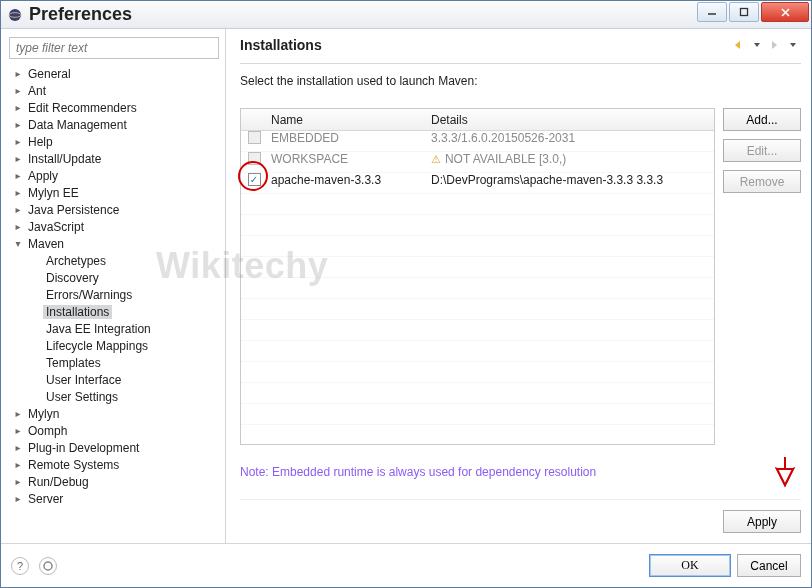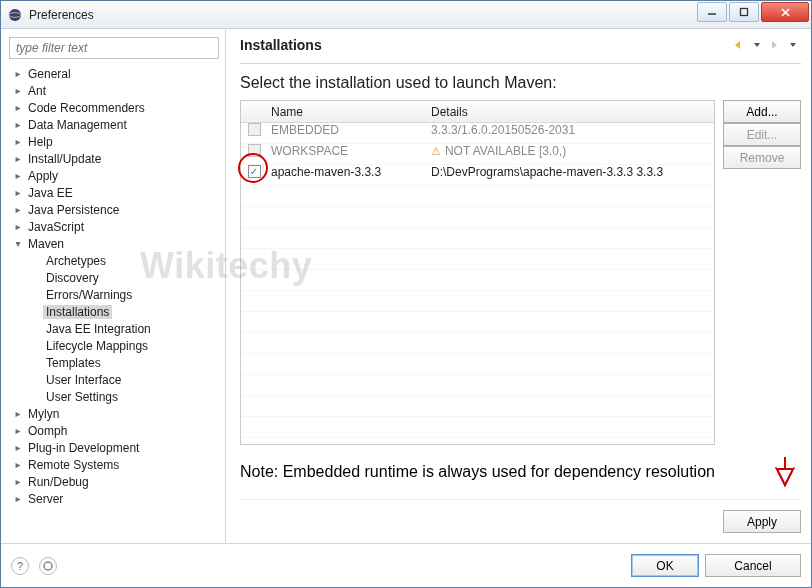--- a/index.html
+++ b/index.html
@@ -1,20 +1,20 @@
 <!DOCTYPE html>
 <html><head>
 <meta charset="utf-8">
 <style>
 * { box-sizing: border-box; margin: 0; padding: 0; }
 body { font-family: "Segoe UI", Tahoma, sans-serif; font-size: 12px; background: #fff; color: #222; overflow: hidden; width: 812px; height: 588px; }
 .window { width: 812px; height: 588px; border: 1px solid #5a7ca0; display: flex; flex-direction: column; }
 .titlebar { height: 28px; background: linear-gradient(#fcfcfc,#e9ecf1); border-bottom: 1px solid #c6cfdb; display: flex; align-items: center; padding: 0 0 0 6px; }
 .titlebar-icon { width: 16px; height: 16px; margin-right: 6px; display:inline-flex;align-items:center;justify-content:center; }
-.titlebar-title { flex: 1; font-size: 12px; }
+.titlebar-title { flex: 1; font-size: 18px; font-weight: bold; }
 .win-controls { display: flex; height: 100%; }
 .win-btn { width: 30px; height: 20px; margin-top: 1px; margin-right: 2px; border: 1px solid #9fb4cf; border-radius: 2px; background: linear-gradient(#f7fbff,#dbe6f3); display: flex; align-items: center; justify-content: center; font-size: 11px; line-height: 1; }
 .win-close { background: linear-gradient(#f48a7a,#d93b2b); color: #fff; border-color: #b23a2e; width: 48px; }
 .body-area { flex: 1; display: flex; min-height: 0; }
 .sidebar { width: 225px; border-right: 1px solid #d4d4d4; padding: 8px 6px 6px 8px; display: flex; flex-direction: column; }
 .filter-input { width: 100%; height: 22px; border: 1px solid #bfc4cc; padding: 2px 6px; font-size: 12px; color: #888; font-style: italic; }
 .tree { margin-top: 6px; overflow-y: auto; flex: 1; font-size: 12px; }
 .tree ul { list-style: none; }
 .tree li { white-space: nowrap; }
 .node { display: flex; align-items: center; height: 17px; padding-left: 2px; cursor: default; }
@@ -22,48 +22,48 @@
 .arrow.none { visibility: hidden; }
 .node-label { padding: 0 3px; }
 .node.selected .node-label { background: #d6d7d9; }
 .children { padding-left: 18px; }
 .main { flex: 1; display: flex; flex-direction: column; padding: 8px 10px 0 14px; min-width: 0; }
 .main-header { display: flex; align-items: center; justify-content: space-between; border-bottom: 1px solid #d8d8d8; padding-bottom: 10px; }
 .main-title { font-size: 14px; font-weight: 600; }
 .nav-arrows { display: flex; align-items: center; gap: 2px; }
 .nav-btn { width: 16px; height: 16px; display: inline-flex; align-items: center; justify-content: center; }
 .content { flex: 1; display: flex; flex-direction: column; padding-top: 10px; min-height: 0; }
-.content-label { font-size: 16px; margin-bottom: 8px; }
+.content-label { font-size: 12px; margin-bottom: 20px; }
 .table-row-area { flex: 1; display: flex; gap: 8px; min-height: 0; }
 .table-wrapper { flex: 1; border: 1px solid #c9c9c9; display: flex; flex-direction: column; min-height: 0; position: relative; }
 .table-head { display: flex; background: linear-gradient(#fdfdfd,#f0f0f0); border-bottom: 1px solid #d7d7d7; height: 22px; align-items: center; font-size: 12px; }
 .col-cb { width: 26px; flex: none; }
 .col-name { width: 160px; padding-left: 4px; flex: none; }
 .col-details { flex: 1; padding-left: 4px; }
 .table-body { flex: 1; overflow: auto; background: repeating-linear-gradient(#ffffff 0, #ffffff 20px, #f6f6f6 20px, #f6f6f6 21px); }
 .trow { display: flex; align-items: flex-start; height: 21px; font-size: 12px; }
 .trow .col-cb { display: flex; align-items: center; justify-content: center; }
 .trow.disabled { color: #8a8a8a; }
 .cb { width: 13px; height: 13px; border: 1px solid #8a8a8a; background: #fff; display: inline-flex; align-items: center; justify-content: center; font-size: 10px; color: #2f6fb0; }
 .cb.disabled { background: #efefef; border-color: #bdbdbd; }
 .warn-icon { color: #e0a030; margin-right: 4px; font-size: 11px; }
-.side-buttons { width: 78px; display: flex; flex-direction: column; gap: 0; }
+.side-buttons { width: 78px; display: flex; flex-direction: column; gap: 8px; }
 .btn { height: 23px; border: 1px solid #adadad; background: linear-gradient(#fdfdfd,#ececec); font-size: 12px; padding: 0 8px; cursor: default; }
 .btn.disabled { color: #9a9a9a; }
 .note-row { margin-top: 10px; margin-bottom: 10px; display:flex; align-items:center; justify-content: space-between; }
-.note { font-size: 16px; color: #000000; }
+.note { font-size: 12px; color: #8b5cf6; }
 .lower-buttons { display: flex; justify-content: flex-end; gap: 6px; border-top: 1px solid #eee; padding: 10px 0 10px 0; }
 .lower-buttons.dialog-buttons { border-top: 1px solid #d6d6d6; padding: 10px 10px 10px 10px; align-items:center; }
 .lower-left { flex:1; display:flex; gap:10px; align-items:center; }
 .help-icon, .prog-icon { width: 18px; height: 18px; border: 1px solid #bbb; border-radius: 50%; display: inline-flex; align-items: center; justify-content: center; font-size: 11px; color: #6b6b6b; }
 .prog-icon { border-radius: 50%; }
 .btn.default { border-color: #5a8fd6; box-shadow: 0 0 0 1px #a7c6ec inset; }
 .annot-circle { position: absolute; border: 2px solid #d10000; border-radius: 50%; pointer-events: none; }
 .annot-arrow { position: absolute; pointer-events: none; }
-.watermark { position: absolute; left: 140px; top: 245px; font-size: 36px; font-weight: 700; color: rgba(120,120,120,0.22); letter-spacing: 0.5px; pointer-events: none; font-family: Verdana, sans-serif; }
+.watermark { position: absolute; left: 156px; top: 245px; font-size: 36px; font-weight: 700; color: rgba(120,120,120,0.22); letter-spacing: 0.5px; pointer-events: none; font-family: Verdana, sans-serif; }
 </style>
 </head>
 <body>
 
 <div class="window">
   <div class="titlebar">
     <span class="titlebar-icon">
       <svg width="14" height="14" viewBox="0 0 14 14">
           <circle cx="7" cy="7" r="6" fill="#3b3b78"></circle>
           <ellipse cx="7" cy="7" rx="6" ry="2.3" fill="none" stroke="#c9b96b" stroke-width="1"></ellipse>
@@ -103,21 +103,21 @@
             </li>
             <li>
               <div class="node">
                 <span class="arrow">▸</span>
                 <span class="node-label">Ant</span>
               </div>
             </li>
             <li>
               <div class="node">
                 <span class="arrow">▸</span>
-                <span class="node-label">Code Recommenders</span>
+                <span class="node-label">Edit Recommenders</span>
               </div>
             </li>
             <li>
               <div class="node">
                 <span class="arrow">▸</span>
                 <span class="node-label">Data Management</span>
               </div>
             </li>
             <li>
               <div class="node">
@@ -133,21 +133,21 @@
             </li>
             <li>
               <div class="node">
                 <span class="arrow">▸</span>
                 <span class="node-label">Apply</span>
               </div>
             </li>
             <li>
               <div class="node">
                 <span class="arrow">▸</span>
-                <span class="node-label">Java EE</span>
+                <span class="node-label">Mylyn EE</span>
               </div>
             </li>
             <li>
               <div class="node">
                 <span class="arrow">▸</span>
                 <span class="node-label">Java Persistence</span>
               </div>
             </li>
             <li>
               <div class="node">
@@ -342,18 +342,18 @@
 
   <div class="lower-buttons dialog-buttons">
     <div class="lower-left">
       <span class="help-icon">?</span>
       <span class="prog-icon">
         <svg width="10" height="10">
             <circle cx="5" cy="5" r="4" fill="none" stroke="#888" stroke-width="1.5"></circle>
           </svg>
       </span>
     </div>
-    <button class="btn default" style="width:68px;">OK</button>
-    <button class="btn" style="width:96px;">Cancel</button>
+    <button class="btn default" style="width:82px;font-family:Liberation Serif, serif;">OK</button>
+    <button class="btn" style="width:64px;">Cancel</button>
   </div>
 
   <div class="watermark">Wikitechy</div>
 </div>
 
 </body></html>

